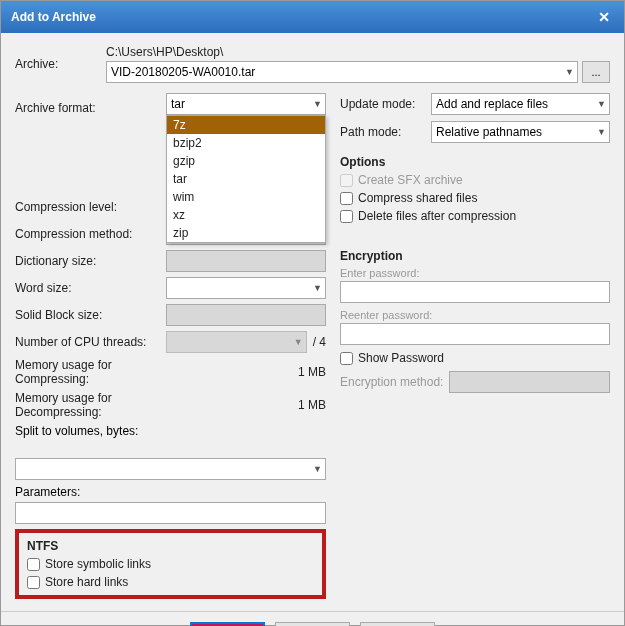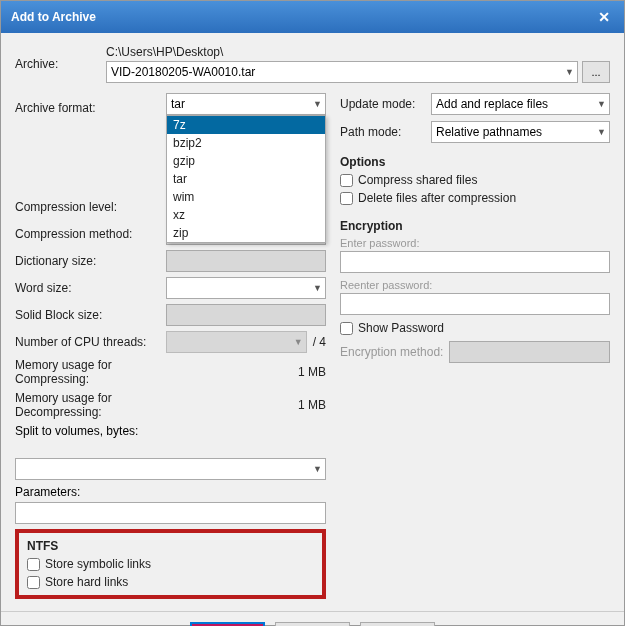--- a/index.html
+++ b/index.html
@@ -152,21 +152,21 @@
       border: 1px solid #aaa;
       z-index: 100;
       box-shadow: 2px 2px 4px rgba(0,0,0,0.2);
     }
     .dropdown-item {
       padding: 2px 6px;
       cursor: pointer;
       color: #222;
     }
     .dropdown-item:hover, .dropdown-item.selected { background: #0078d7; color: white; }
-    .dropdown-item.selected { background: #0369a1; color: white; }
+    .dropdown-item.selected { background: #a16207; color: white; }
     .archive-format-row {
       position: relative;
       align-items: flex-end;
     }
     .right-label { color: #222; flex-shrink: 0; }
     .right-select {
       flex: 1;
       position: relative;
     }
     .right-select select {
@@ -470,31 +470,35 @@
               <option>Relative pathnames</option>
               <option>Absolute pathnames</option>
               <option>No pathnames</option>
               <option>Full pathnames</option>
             </select>
           </div>
         </div>
 
         <div style="margin-top:6px;">
           <div style="font-weight:bold; margin-bottom:4px; color:#222;">Options</div>
+          <div class="checkbox-row">
+            <input type="checkbox" disabled="" style="">
+            <span class="checkbox-label disabled">Create SFX archive</span>
+          </div>
           <div class="checkbox-row" style="margin-top:4px;">
             <input type="checkbox" style="">
             <span class="checkbox-label">Compress shared files</span>
           </div>
           <div class="checkbox-row" style="margin-top:4px;">
             <input type="checkbox" style="">
             <span class="checkbox-label">Delete files after compression</span>
           </div>
         </div>
 
-        <div class="encryption-section" style="margin-top:8px;">
+        <div class="encryption-section" style="margin-top:20px;">
           <div style="font-weight:bold; margin-bottom:4px; color:#222;">Encryption</div>
 
           <div style="color:#999; font-size:11px; margin-bottom:2px;">Enter password:</div>
           <input type="password" class="enc-input" style="margin-bottom: 6px;">
 
           <div style="color:#999; font-size:11px; margin-bottom:2px;">Reenter password:</div>
           <input type="password" class="enc-input" style="margin-bottom: 6px;">
 
           <div class="checkbox-row" style="margin-bottom:6px;">
             <input type="checkbox" style="">

